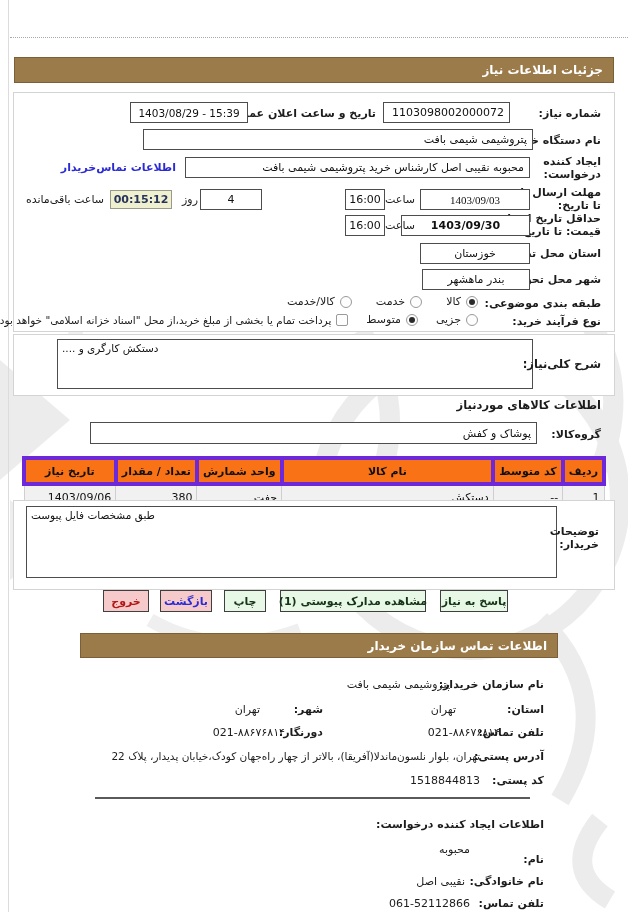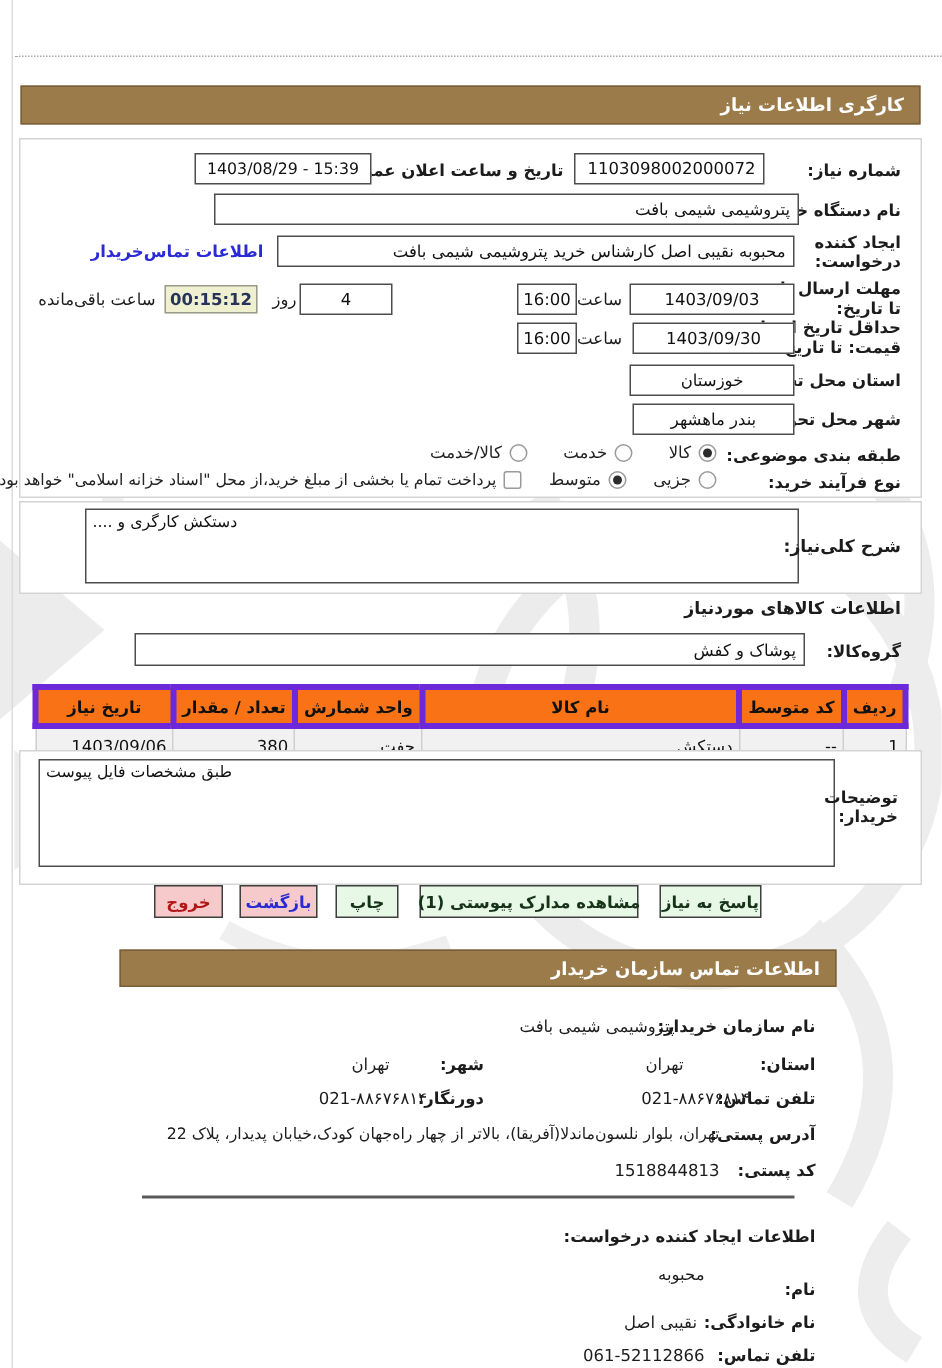--- a/index.html
+++ b/index.html
@@ -77,51 +77,51 @@
     <g fill="none" stroke="#efefef" stroke-width="14">
       <path d="M 150 620 Q 220 660 300 630"></path>
       <path d="M 90 300 Q 60 340 90 380"></path>
     </g>
   </svg>
 
   <div class="vline"></div>
   <div class="dots"></div>
 
   <div class="hbar" style="top:57px;left:14px;width:600px;">
-    <span>کارگری اطلاعات نیاز</span>
+    <span>جزئیات اطلاعات نیاز</span>
   </div>
 
   <div class="panel" style="top:92px;left:13px;width:602px;height:240px;"></div>
 
   <div class="lbl" style="top:107px;right:27px;">شماره نیاز:</div>
   <div class="ibox ltr" style="top:102px;right:118px;width:127px;justify-content:flex-end;">1103098002000072</div>
   <div class="lbl" style="top:107px;right:252px;">تاریخ و ساعت اعلان عمومی:</div>
   <div class="ibox ltr center" style="top:102px;right:380px;width:118px;font-size:10.5px;">1403/08/29 - 15:39</div>
 
   <div class="lbl" style="top:134px;right:27px;">نام دستگاه خریدار:</div>
   <div class="ibox" style="top:129px;right:95px;width:390px;">پتروشیمی شیمی بافت</div>
 
   <div class="lbl" style="top:155px;right:27px;">ایجاد کننده</div>
   <div class="lbl" style="top:168px;right:27px;">درخواست:</div>
   <div class="ibox" style="top:157px;right:98px;width:345px;">محبوبه نقیبی اصل کارشناس خرید پتروشیمی شیمی بافت</div>
   <div class="link" style="top:161px;right:452px;">اطلاعات تماس‌خریدار</div>
 
   <div class="lbl" style="top:186px;right:27px;">مهلت ارسال پاسخ:</div>
   <div class="lbl" style="top:199px;right:27px;">تا تاریخ:</div>
-  <div class="ibox ltr center" style="top:189px;right:98px;width:110px;">1403/09/03</div>
+  <div class="ibox ltr center" style="top:189px;right:98px;width:110px;font-family:Liberation Serif, serif;">1403/09/03</div>
   <div class="lbl n" style="top:193px;right:213px;">ساعت</div>
   <div class="ibox ltr center" style="top:189px;right:243px;width:40px;">16:00</div>
   <div class="ibox ltr center" style="top:189px;right:366px;width:62px;">4</div>
   <div class="lbl n" style="top:193px;right:430px;">روز</div>
   <div class="count" style="top:190px;right:456px;width:62px;">00:15:12</div>
   <div class="lbl n" style="top:193px;right:524px;">ساعت باقی‌مانده</div>
 
   <div class="lbl" style="top:212px;right:27px;">حداقل تاریخ اعتبار</div>
   <div class="lbl" style="top:225px;right:27px;">قیمت: تا تاریخ:</div>
-  <div class="ibox ltr center" style="top:215px;right:98px;width:108px;">1403/09/30</div>
+  <div class="ibox ltr center" style="top:215px;right:98px;width:129px;font-weight:bold;">1403/09/30</div>
   <div class="lbl n" style="top:219px;right:213px;">ساعت</div>
   <div class="ibox ltr center" style="top:215px;right:243px;width:40px;">16:00</div>
 
   <div class="lbl" style="top:247px;right:27px;">استان محل تحویل:</div>
   <div class="ibox center" style="top:243px;right:98px;width:110px;">خوزستان</div>
 
   <div class="lbl" style="top:273px;right:27px;">شهر محل تحویل:</div>
   <div class="ibox center" style="top:269px;right:98px;width:108px;">بندر ماهشهر</div>
 
   <div class="lbl" style="top:297px;right:27px;">طبقه بندی موضوعی:</div>

